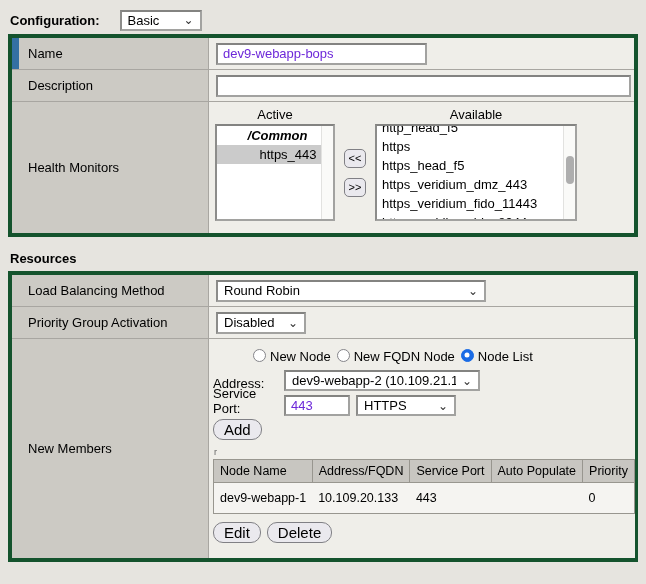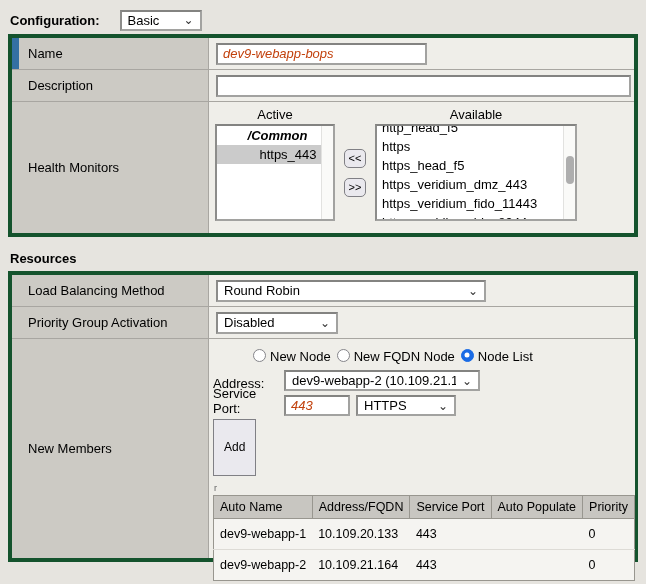--- a/index.html
+++ b/index.html
@@ -15,28 +15,28 @@
   .t1{margin-top:2px;}
   .frow{display:flex;}
   .frow + .frow{border-top:1px solid #a8a6a1;}
   .flabel{width:197px;min-width:197px;background:#cccac4;border-right:1px solid #a8a6a1;
           display:flex;align-items:center;padding-left:16px;box-sizing:border-box;position:relative;}
   .fvalue{flex:1;background:#efeee9;display:flex;align-items:center;box-sizing:border-box;}
   .req-bar{position:absolute;left:0;top:0;bottom:0;width:7px;}
 
   
   .tb{background:#fff;border:2px solid #a2a2a0;border-top-color:#838381;border-left-color:#8c8c8a;
-      height:22px;box-sizing:border-box;font-family:inherit;font-size:13px;padding:0 5px;color:#c2410c;font-style:italic;}
+      height:22px;box-sizing:border-box;font-family:inherit;font-size:13px;padding:0 5px;color:#6d28d9;}
   .select{background:#fff;border:2px solid #a2a2a0;border-top-color:#838381;border-left-color:#8c8c8a;
       height:22px;box-sizing:border-box;display:flex;align-items:center;padding:0 6px;cursor:default;}
   .select .sel-text{flex:1;white-space:nowrap;overflow:hidden;}
   .chev{font-size:12px;color:#333;margin-left:6px;line-height:1;}
 
-  .btn{background:#eae9ee;border:1px solid #808085;border-radius:0;font-family:inherit;font-size:12px;
-       padding:20px 10px;color:#000;line-height:15px;}
+  .btn{background:#eae9ee;border:1px solid #808085;border-radius:10px;font-family:inherit;font-size:15px;
+       padding:2px 10px;color:#000;line-height:15px;}
   .btn-small{padding:1px 4px;font-size:11px;border-radius:5px;}
 
   
   .row-name,.row-desc{height:31px;}
   .row-hm{height:131px;}
   .hm-wrap{display:flex;align-items:flex-start;padding:4px 0 0 6px;}
   .hm-col{display:flex;flex-direction:column;align-items:center;}
   .hm-title{height:18px;line-height:18px;}
   .listbox{background:#fff;border:2px solid #a2a2a0;border-top-color:#838381;border-left-color:#8c8c8a;
            height:97px;box-sizing:border-box;position:relative;overflow:hidden;}
@@ -172,21 +172,21 @@
           <span class="chev">⌄</span>
         </div>
       </div>
     </div>
 
     <div class="frow row-pga">
       <div class="flabel">
         <span>Priority Group Activation</span>
       </div>
       <div class="fvalue" style="padding-left:7px;">
-        <div class="select" style="width:122px;justify-content:flex-end;">
+        <div class="select" style="width:90px;justify-content:flex-end;">
           <span class="sel-text">Disabled</span>
           <span class="chev">⌄</span>
         </div>
       </div>
     </div>
 
     <div class="frow row-nm">
       <div class="flabel">
         <span>New Members</span>
       </div>
@@ -233,42 +233,35 @@
         <table class="members">
           <colgroup>
             <col style="width:98px;">
               <col style="width:92px;">
               <col style="width:80px;">
               <col style="width:86px;">
               <col style="width:50px;">
           </colgroup>
           <thead>
             <tr>
-              <th>Auto Name</th>
+              <th>Node Name</th>
               <th>Address/FQDN</th>
               <th>Service Port</th>
               <th>Auto Populate</th>
               <th>Priority</th>
             </tr>
           </thead>
           <tbody>
             <tr>
               <td>dev9-webapp-1</td>
               <td>10.109.20.133</td>
               <td>443</td>
               <td></td>
               <td>0</td>
             </tr>
-            <tr>
-              <td>dev9-webapp-2</td>
-              <td>10.109.21.164</td>
-              <td>443</td>
-              <td></td>
-              <td>0</td>
-            </tr>
           </tbody>
         </table>
 
         <div class="tbl-btns">
           <button class="btn">Edit</button>
           <button class="btn">Delete</button>
         </div>
 
       </div>
     </div>

